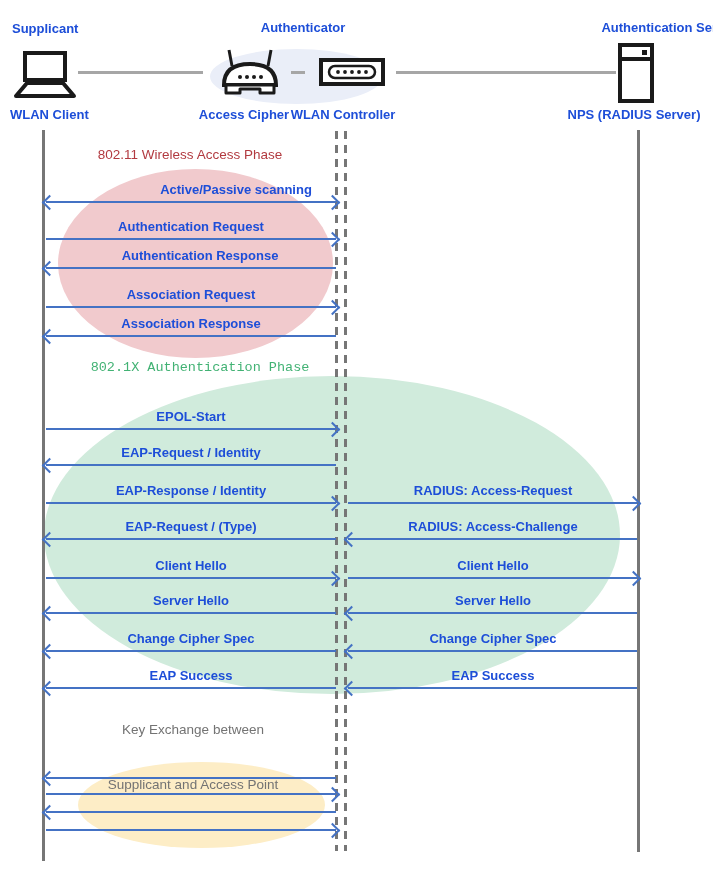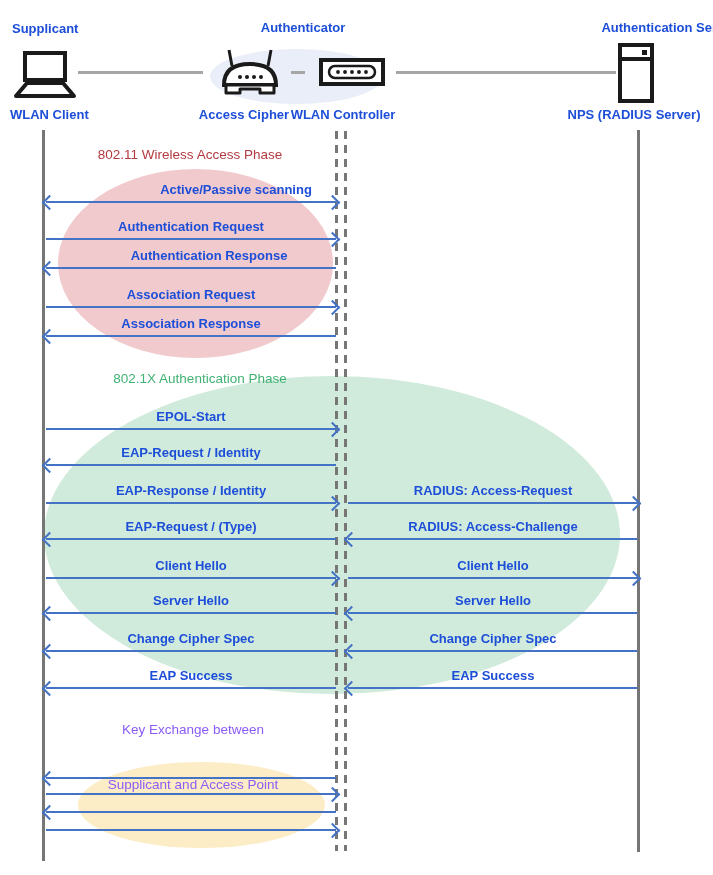--- a/index.html
+++ b/index.html
@@ -7,21 +7,21 @@
           font-family:"Liberation Sans",sans-serif;overflow:hidden;}
   .ellipse{position:absolute;border-radius:50%;z-index:1;}
   .lifeline{position:absolute;width:3px;background:#767676;z-index:2;}
   .lifeline.dashed{background:repeating-linear-gradient(to bottom,#767676 0 8px,transparent 8px 14px);}
   .conn{position:absolute;height:3px;background:#a6a6a6;z-index:2;}
   .txt{position:absolute;white-space:nowrap;font-size:13px;color:#1d4ed8;z-index:4;font-weight:bold;}
   .ctr{transform:translateX(-50%);}
   .phase-title{position:absolute;white-space:nowrap;font-size:13.5px;z-index:4;}
   .t-red{color:#b23a40;}
   .t-green{color:#42b274;}
-  .t-orange{color:#8b5cf6;}
+  .t-orange{color:#737373;}
   .arrow{position:absolute;height:2px;background:#4472c4;z-index:3;}
   .arrow.r::after,.arrow.b::after{content:"";position:absolute;right:-2px;top:-4px;width:9px;height:9px;
       border-top:2.6px solid #4472c4;border-right:2.6px solid #4472c4;transform:rotate(45deg);}
   .arrow.l::before,.arrow.b::before{content:"";position:absolute;left:-2px;top:-4px;width:9px;height:9px;
       border-top:2.6px solid #4472c4;border-right:2.6px solid #4472c4;transform:rotate(225deg);}
   .icon{position:absolute;z-index:3;}
 </style>
 </head>
 <body>
 
@@ -76,31 +76,31 @@
     <line x1="3" y1="16" x2="35" y2="16" stroke="#1a1a1a" stroke-width="4"></line>
     <rect x="25" y="7" width="5" height="5" fill="#1a1a1a"></rect>
   </svg>
 
   <div class="txt" style="left:10px;top:107px;">WLAN Client</div>
   <div class="txt ctr" style="left:244px;top:107px;">Access Cipher</div>
   <div class="txt ctr" style="left:343px;top:107px;">WLAN Controller</div>
   <div class="txt ctr" style="left:634px;top:107px;">NPS (RADIUS Server)</div>
 
   <div class="phase-title t-red ctr" style="left:190px;top:147px;">802.11 Wireless Access Phase</div>
-  <div class="phase-title t-green ctr" style="left:200px;top:371px;">802.1X Authentication Phase</div>
+  <div class="phase-title t-green ctr" style="left:200px;top:360px;font-family:Liberation Mono, monospace;">802.1X Authentication Phase</div>
   <div class="phase-title t-orange ctr" style="left:193px;top:722px;">Key Exchange between</div>
   <div class="phase-title t-orange ctr" style="left:193px;top:741px;margin-top:36px;">Supplicant and Access Point</div>
 
   <div class="txt ctr" style="left:191px;top:182px;margin-left:45px;">Active/Passive scanning</div>
   <div class="arrow b" style="left:46px;top:201px;width:290px;"></div>
 
   <div class="txt ctr" style="left:191px;top:219px;">Authentication Request</div>
   <div class="arrow r" style="left:46px;top:238px;width:290px;"></div>
 
-  <div class="txt ctr" style="left:209px;top:248px;">Authentication Response</div>
+  <div class="txt ctr" style="left:200px;top:248px;">Authentication Response</div>
   <div class="arrow l" style="left:46px;top:267px;width:290px;"></div>
 
   <div class="txt ctr" style="left:191px;top:287px;">Association Request</div>
   <div class="arrow r" style="left:46px;top:306px;width:290px;"></div>
 
   <div class="txt ctr" style="left:191px;top:316px;">Association Response</div>
   <div class="arrow l" style="left:46px;top:335px;width:290px;"></div>
 
   <div class="txt ctr" style="left:191px;top:409px;">EPOL-Start</div>
   <div class="arrow r" style="left:46px;top:428px;width:290px;"></div>

